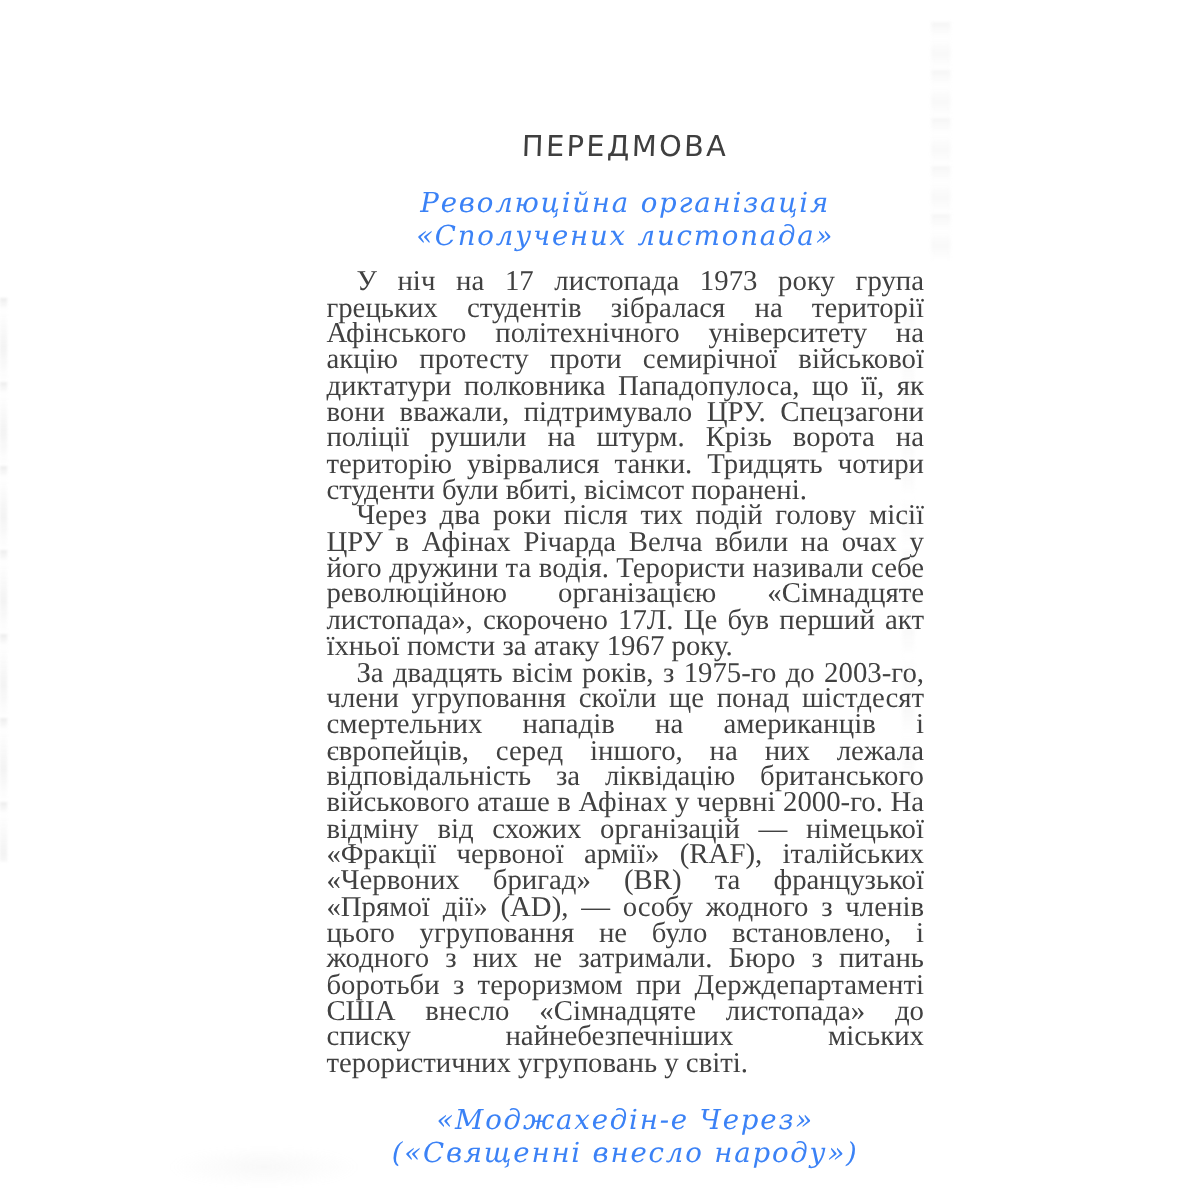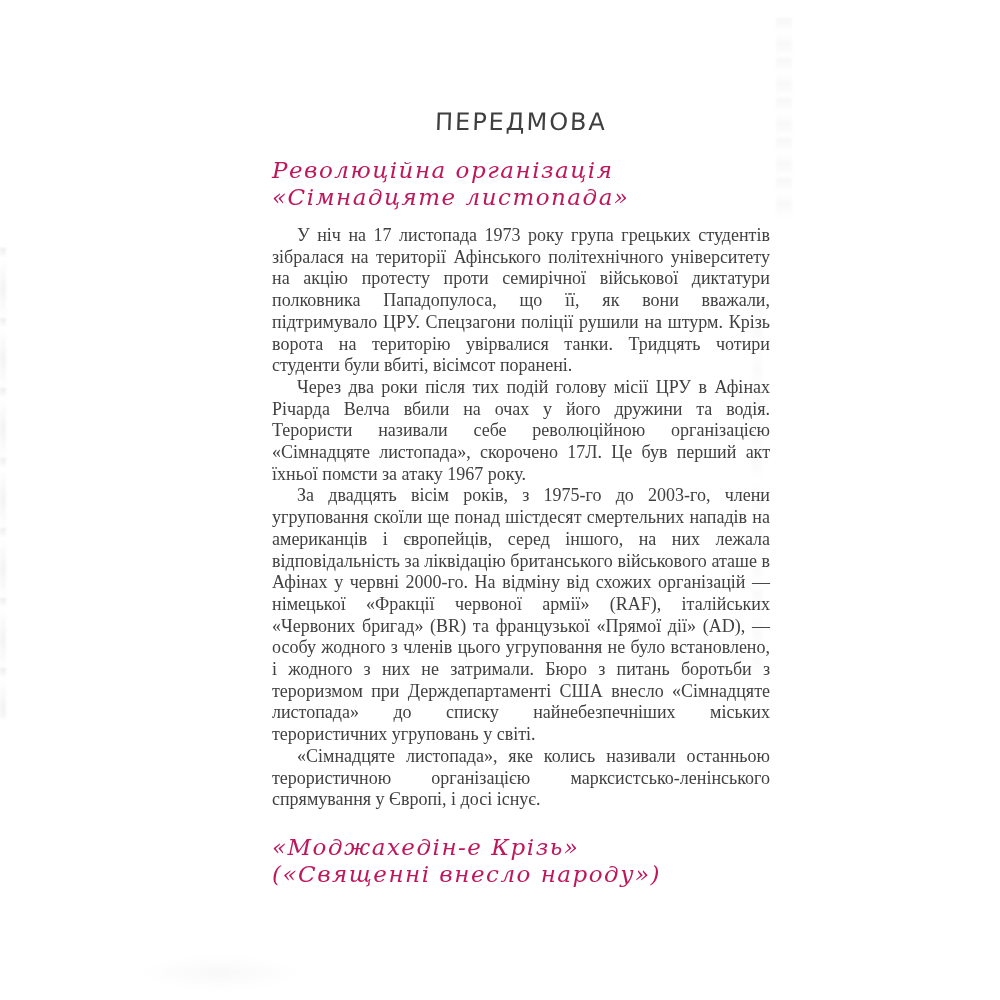--- a/index.html
+++ b/index.html
@@ -29,35 +29,35 @@
     margin: 0 0 21px 0;
     text-align: center;
     font-family: "DejaVu Sans", sans-serif;
     font-weight: 400;
     font-size: 24px;
     letter-spacing: 2px;
     color: #3f3f3f;
     transform: skewX(-2deg);
   }
   .section-heading {
-    text-align: left;
+    text-align: center;
     font-family: "DejaVu Serif", serif;
     font-style: italic;
     font-size: 23px;
     line-height: 27px;
     letter-spacing: 1.5px;
-    color: #be185d;
+    color: #3b82f6;
     margin: 0 0 14px 0;
   }
   .section-heading .heading-line {
     white-space: nowrap;
   }
   .body-text p {
     margin: 0;
-    font-size: 18px;
+    font-size: 24px;
     line-height: 21.7px;
     text-align: justify;
     text-indent: 25px;
     color: #414141;
   }
   .section-heading.second {
     margin-top: 23px;
     margin-bottom: 15px;
   }
   
@@ -105,30 +105,29 @@
   <div class="scan-artifact artifact-right-mid"></div>
   <div class="scan-artifact artifact-left-edge"></div>
   <div class="scan-artifact artifact-bottom"></div>
 
   <div class="text-column">
 
     <h1 class="chapter-title">ПЕРЕДМОВА</h1>
 
     <div class="section-heading">
       <div class="heading-line">Революційна організація</div>
-      <div class="heading-line">«Сімнадцяте листопада»</div>
+      <div class="heading-line">«Сполучених листопада»</div>
     </div>
 
     <div class="body-text">
       <p>У ніч на 17 листопада 1973 року група грецьких студентів зібралася на території Афінського політехнічного університету на акцію протесту проти семирічної військової диктатури полковника Пападопулоса, що її, як вони вважали, підтримувало ЦРУ. Спецзагони поліції рушили на штурм. Крізь ворота на територію увірвалися танки. Тридцять чотири студенти були вбиті, вісімсот поранені.</p>
       <p>Через два роки після тих подій голову місії ЦРУ в Афінах Річарда Велча вбили на очах у його дружини та водія. Терористи називали себе революційною організацією «Сімнадцяте листопада», скорочено 17Л. Це був перший акт їхньої помсти за атаку 1967 року.</p>
       <p>За двадцять вісім років, з 1975-го до 2003-го, члени угруповання скоїли ще понад шістдесят смертельних нападів на американців і європейців, серед іншого, на них лежала відповідальність за ліквідацію британського військового аташе в Афінах у червні 2000-го. На відміну від схожих організацій — німецької «Фракції червоної армії» (RAF), італійських «Червоних бригад» (BR) та французької «Прямої дії» (AD), — особу жодного з членів цього угруповання не було встановлено, і жодного з них не затримали. Бюро з питань боротьби з тероризмом при Держдепартаменті США внесло «Сімнадцяте листопада» до списку найнебезпечніших міських терористичних угруповань у світі.</p>
-      <p>«Сімнадцяте листопада», яке колись називали останньою терористичною організацією марксистсько-ленінського спрямування у Європі, і досі існує.</p>
     </div>
 
     <div class="section-heading second">
-      <div class="heading-line">«Моджахедін-е Крізь»</div>
+      <div class="heading-line">«Моджахедін-е Через»</div>
       <div class="heading-line">(«Священні внесло народу»)</div>
     </div>
 
 
   </div>
 </div>
 
 </body></html>

